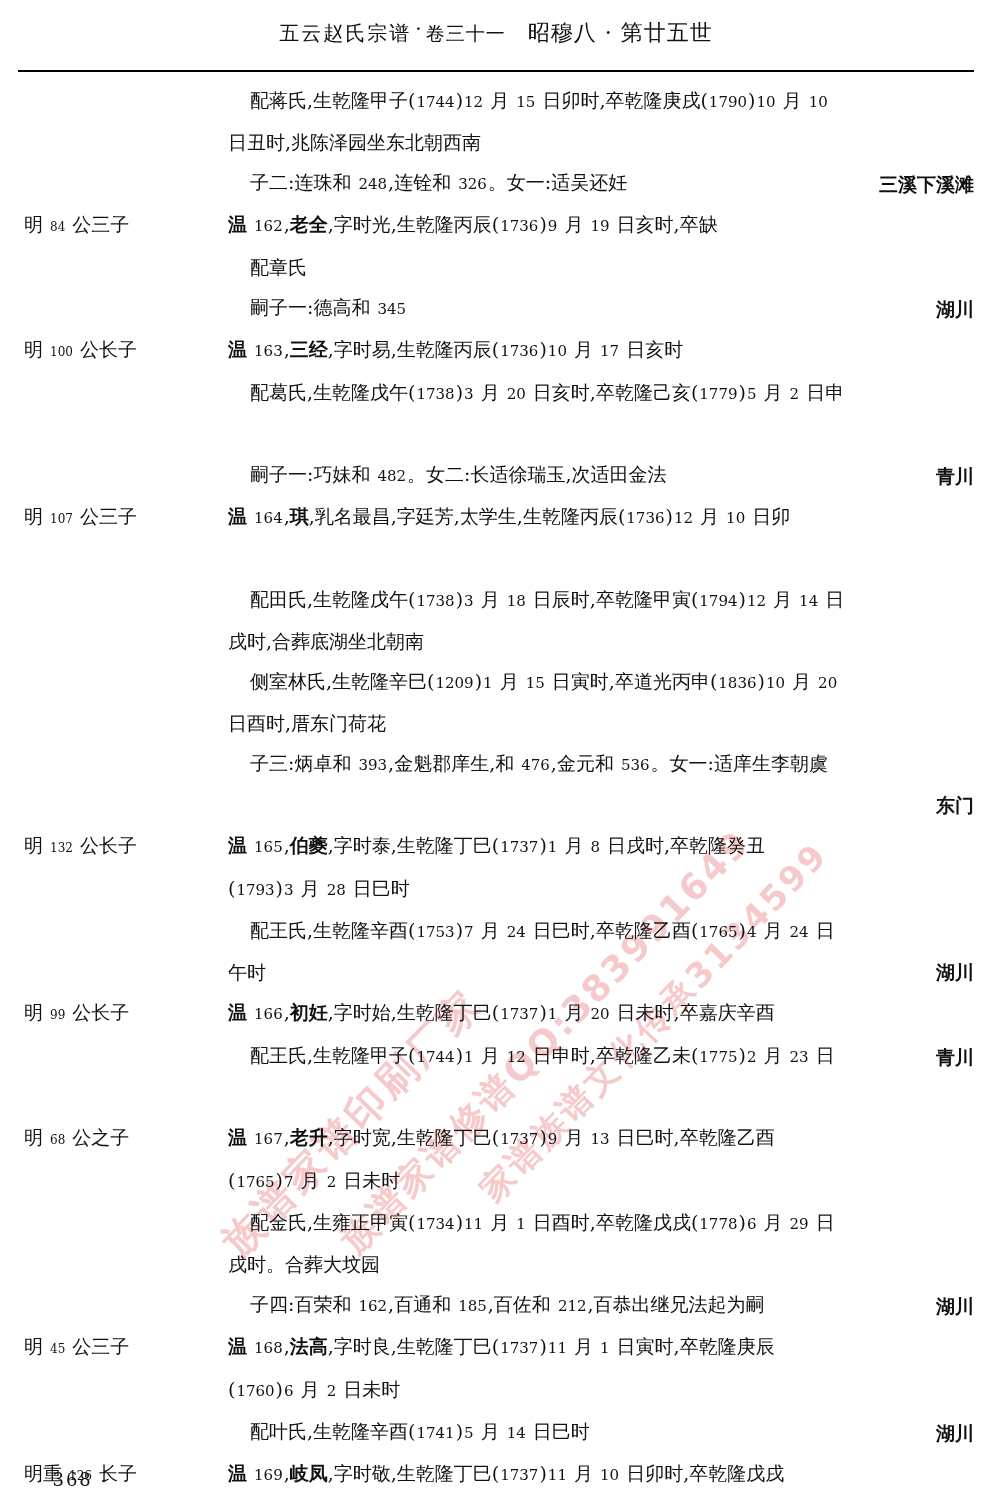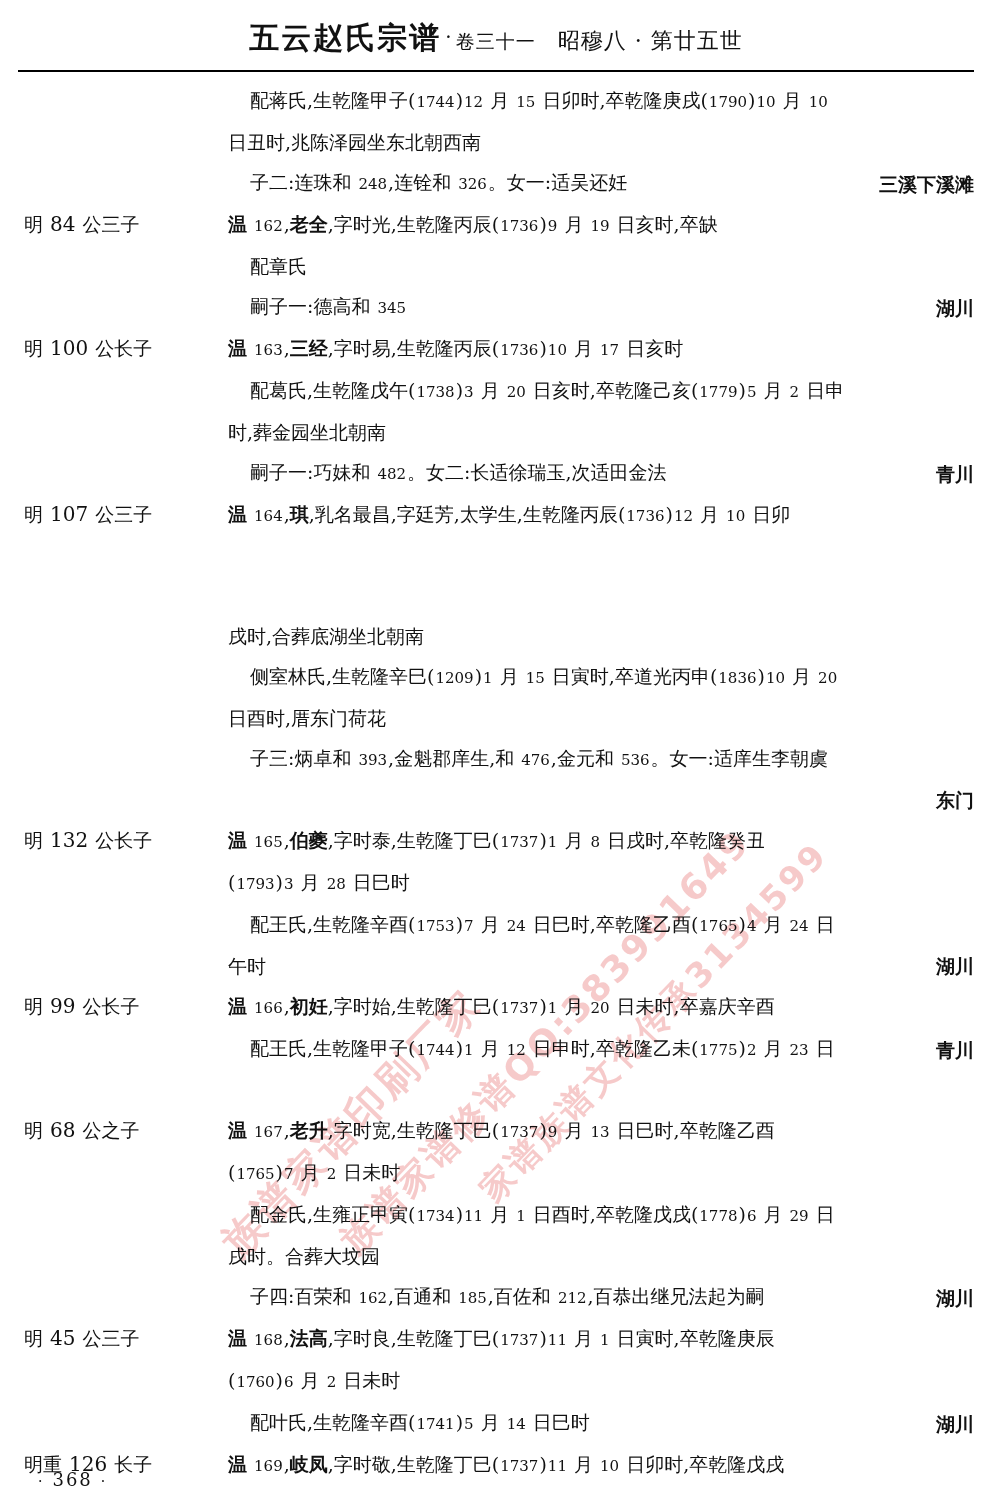--- a/index.html
+++ b/index.html
@@ -59,22 +59,22 @@
   
   .header {
     position: absolute;
     top: 18px;
     left: 0;
     width: 992px;
     text-align: center;
     z-index: 10;
   }
   .header .main-title {
-    font-size: 30px;
-    font-weight: bold;
+    font-size: 20px;
+    font-weight: normal;
     letter-spacing: 2px;
   }
   .header .sep {
     font-size: 20px;
     padding: 0 4px;
     position: relative;
     top: -4px;
   }
   .header .sub1 {
     font-size: 19px;
@@ -115,21 +115,21 @@
   .gutter {
     width: 178px;
     flex: 0 0 178px;
     font-size: 19px;
     line-height: 40px;
     white-space: nowrap;
     padding-left: 6px;
     box-sizing: border-box;
   }
   .gutter .num {
-    font-size: 20px;
+    font-size: 12px;
     padding: 0 1px;
   }
   .body-col {
     flex: 1 1 auto;
     position: relative;
     font-size: 19px;
     line-height: 40px;
     min-width: 0;
   }
   .txt {
@@ -225,37 +225,37 @@
         <div class="line">
           <div class="gutter">明 <span class="num">100</span> 公长子</div>
           <div class="body-col"><div class="txt"><span class="bold">温</span> <span class="sm">163</span>,<span class="bold">三经</span>,字时易,生乾隆丙辰(<span class="sm">1736</span>)<span class="sm">10</span> 月 <span class="sm">17</span> 日亥时</div></div>
         </div>
         <div class="line">
           <div class="gutter">&nbsp;</div>
           <div class="body-col"><div class="txt indent just-full">配葛氏,生乾隆戊午(<span class="sm">1738</span>)<span class="sm">3</span> 月 <span class="sm">20</span> 日亥时,卒乾隆己亥(<span class="sm">1779</span>)<span class="sm">5</span> 月 <span class="sm">2</span> 日申</div></div>
         </div>
         <div class="line">
           <div class="gutter">&nbsp;</div>
-          <div class="body-col"><div class="txt">时,葬金园坐北朝南</div></div>
         </div>
         <div class="line">
           <div class="gutter">&nbsp;</div>
           <div class="body-col"><div class="txt indent">嗣子一:巧妹和 <span class="sm">482</span>。女二:长适徐瑞玉,次适田金法</div><span class="place">青川</span></div>
         </div>
       </div>
       <div class="entry">
         <div class="line">
           <div class="gutter">明 <span class="num">107</span> 公三子</div>
           <div class="body-col"><div class="txt just-full"><span class="bold">温</span> <span class="sm">164</span>,<span class="bold">琪</span>,乳名最昌,字廷芳,太学生,生乾隆丙辰(<span class="sm">1736</span>)<span class="sm">12</span> 月 <span class="sm">10</span> 日卯</div></div>
         </div>
         <div class="line">
           <div class="gutter">&nbsp;</div>
         </div>
         <div class="line">
           <div class="gutter">&nbsp;</div>
+          <div class="body-col"><div class="txt indent just-full">配田氏,生乾隆戊午(<span class="sm">1738</span>)<span class="sm">3</span> 月 <span class="sm">18</span> 日辰时,卒乾隆甲寅(<span class="sm">1794</span>)<span class="sm">12</span> 月 <span class="sm">14</span> 日</div></div>
         </div>
         <div class="line">
           <div class="gutter">&nbsp;</div>
           <div class="body-col"><div class="txt">戌时,合葬底湖坐北朝南</div></div>
         </div>
         <div class="line">
           <div class="gutter">&nbsp;</div>
           <div class="body-col"><div class="txt indent just-full">侧室林氏,生乾隆辛巳(<span class="sm">1209</span>)<span class="sm">1</span> 月 <span class="sm">15</span> 日寅时,卒道光丙申(<span class="sm">1836</span>)<span class="sm">10</span> 月 <span class="sm">20</span></div></div>
         </div>
         <div class="line">

